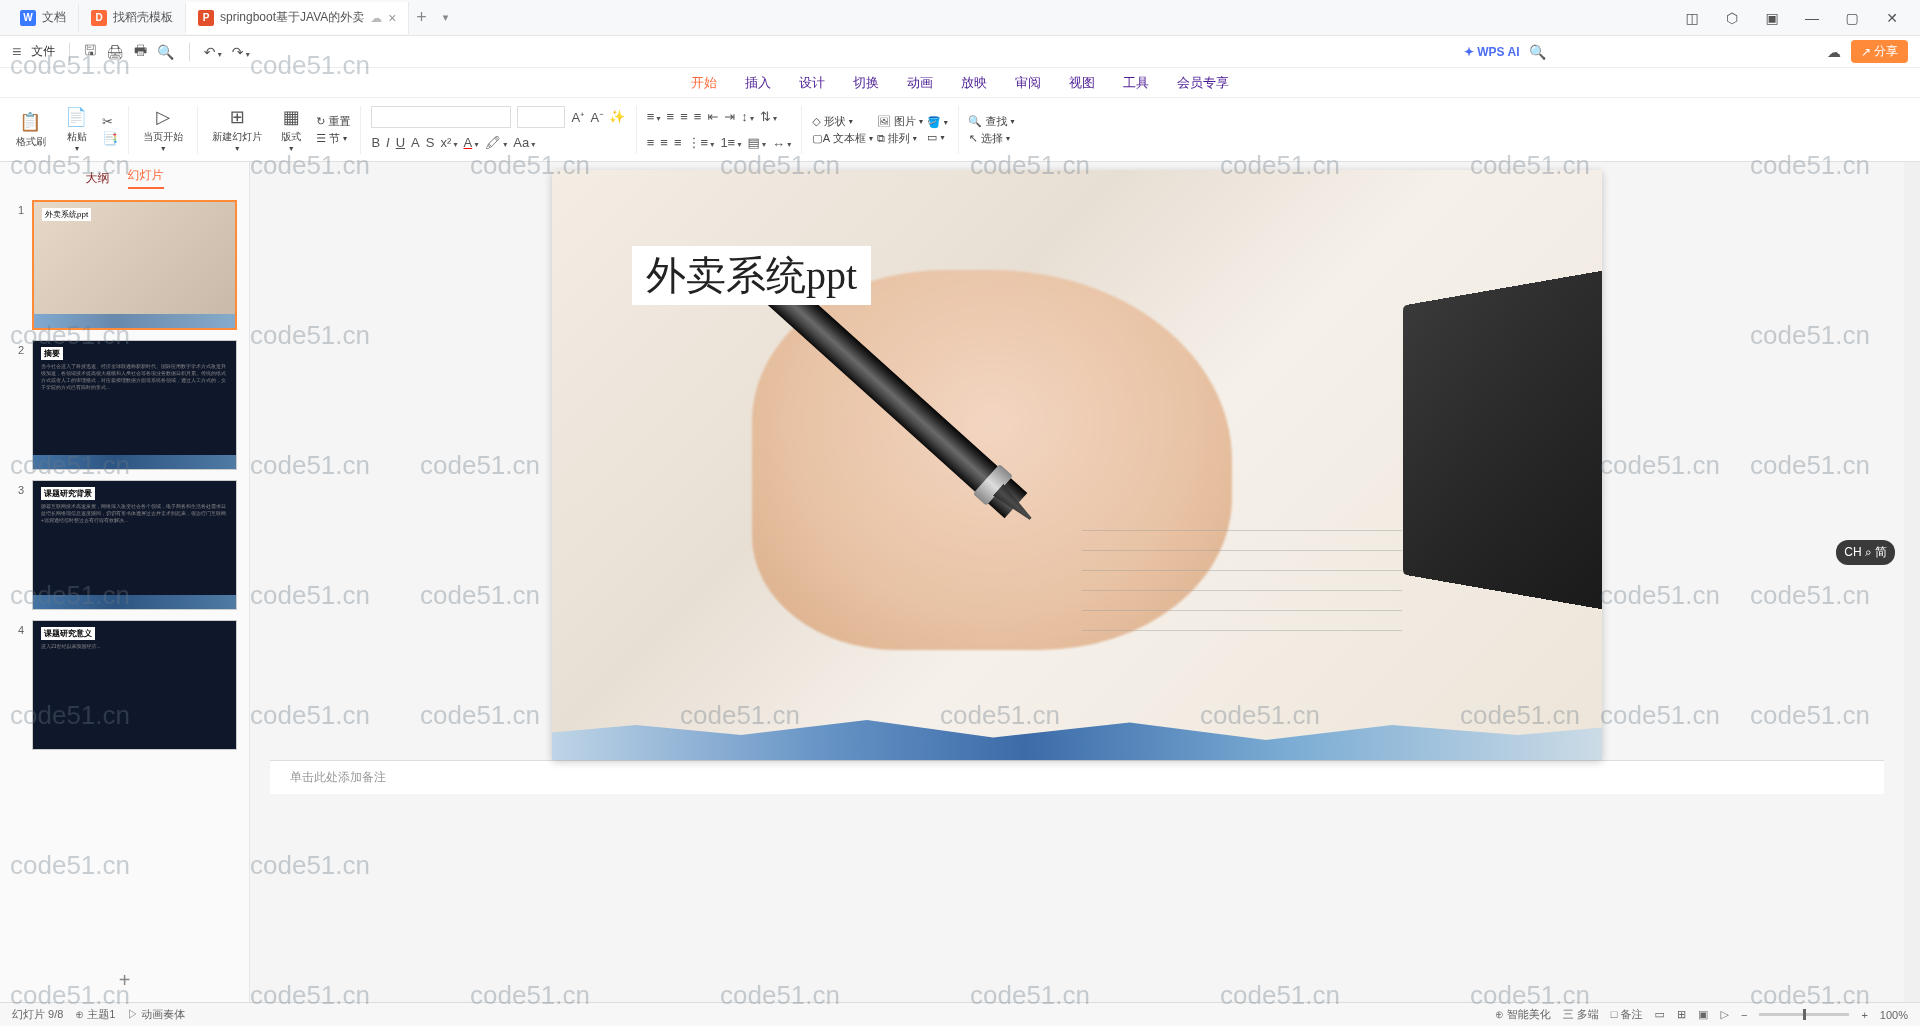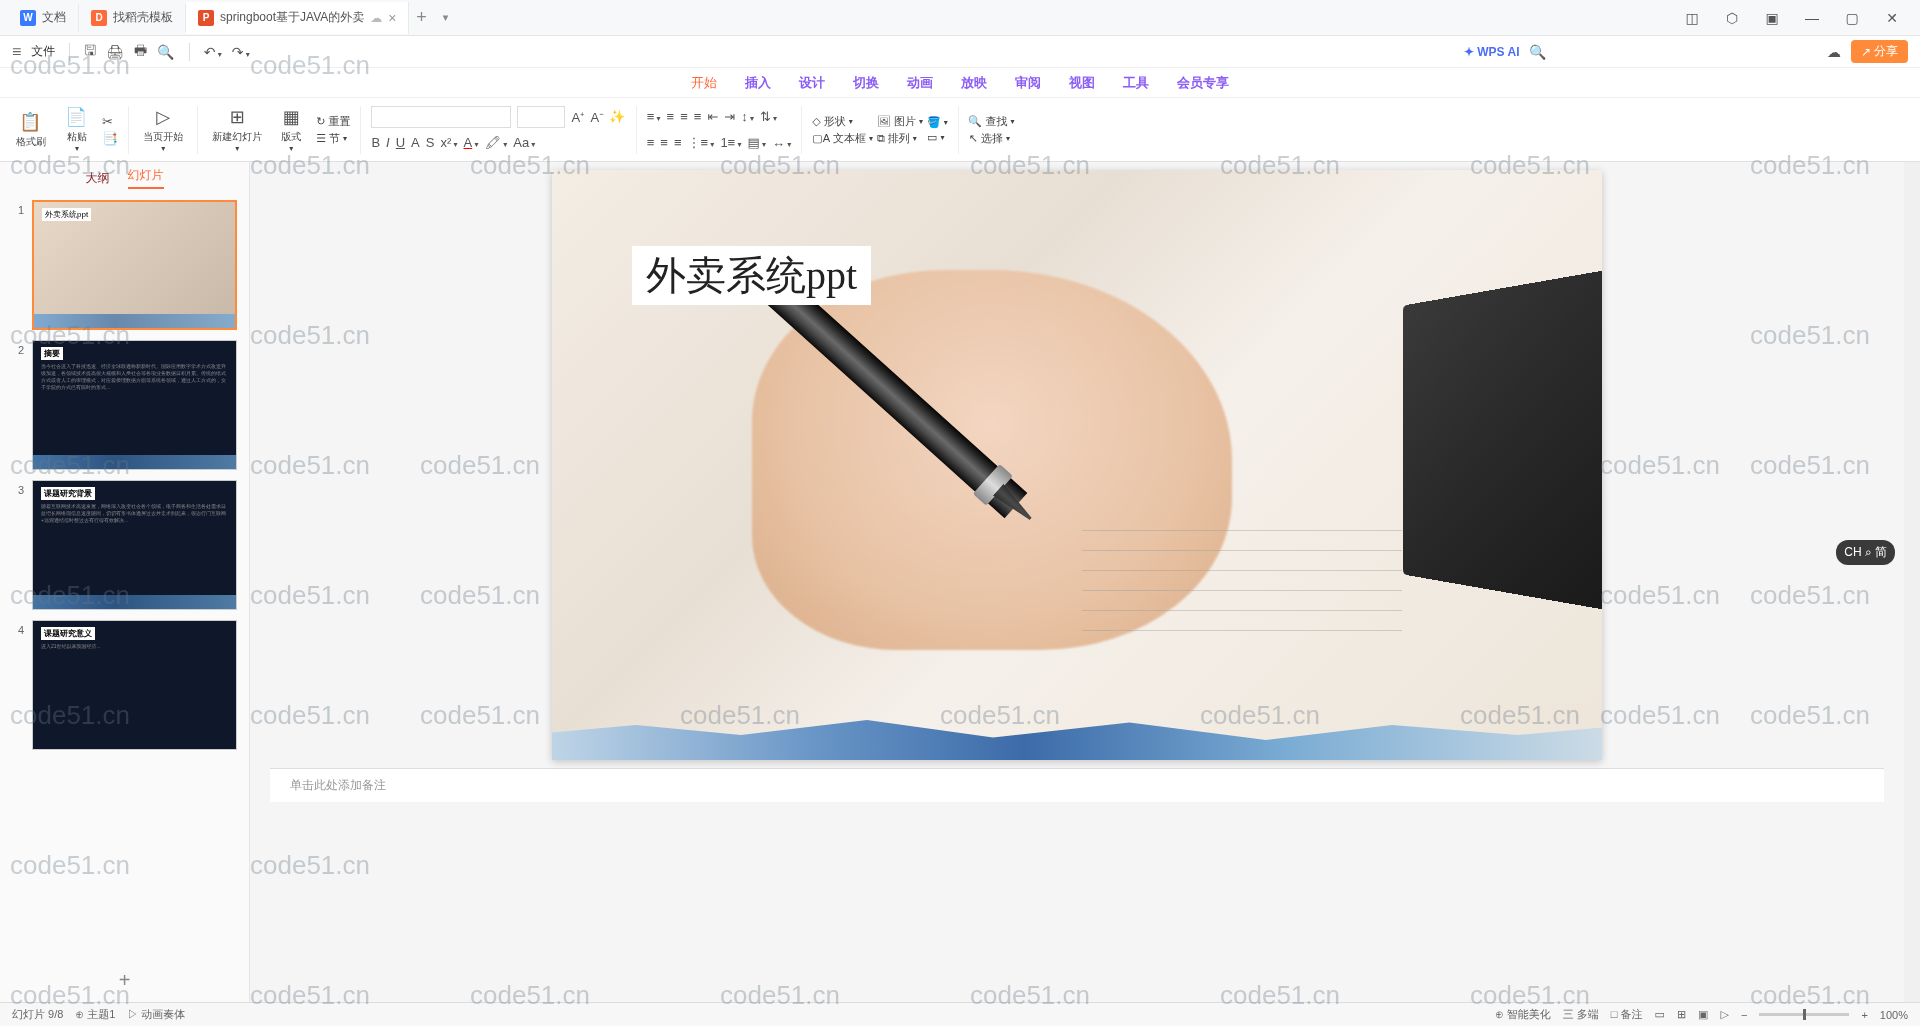--- a/index.html
+++ b/index.html
@@ -26,21 +26,21 @@
 .filerow .ham{font-size:16px;color:#666;}
 .filerow .file{color:#333;}
 .filerow .sep{width:1px;height:18px;background:#ddd;margin:0 4px;}
 .filerow .ico{color:#555;font-size:14px;}
 .filerow .spacer{flex:1;}
 .wps-ai{color:#4c6ef5;font-weight:bold;}
 .share-btn{background:#ff8a3a;color:#fff;padding:3px 10px;border-radius:4px;display:flex;align-items:center;gap:3px;}
 
 
 .menubar{height:30px;display:flex;align-items:center;justify-content:center;gap:28px;font-size:13px;border-bottom:1px solid #eee;}
-.menubar .mi{color:#8b5cf6;cursor:pointer;font-weight:bold;}
+.menubar .mi{color:#4c1d95;cursor:pointer;}
 .menubar .mi.active{color:#ff6a3a;font-weight:500;}
 
 
 .ribbon{height:64px;display:flex;align-items:center;padding:4px 10px;gap:4px;border-bottom:1px solid #e0e0e0;font-size:10px;color:#444;}
 .rsep{width:1px;height:48px;background:#eee;margin:0 6px;}
 .rbtn{display:flex;flex-direction:column;align-items:center;justify-content:center;height:52px;min-width:42px;padding:0 4px;cursor:pointer;}
 .rbtn .ric{font-size:18px;color:#555;margin-bottom:2px;}
 .rbtn .lbl{font-size:10px;white-space:nowrap;}
 .rrow{display:flex;flex-direction:column;gap:2px;}
 .rrowh{display:flex;gap:6px;align-items:center;height:24px;}
@@ -75,21 +75,21 @@
 .pen-ring{position:absolute;top:310px;left:-3px;width:40px;height:18px;background:linear-gradient(90deg,#888 0%,#ddd 50%,#888 100%);border-radius:3px;}
 .pen-tip{position:absolute;top:326px;left:4px;width:26px;height:44px;background:linear-gradient(90deg,#1a1a1a,#4a4a4a,#1a1a1a);clip-path:polygon(20% 0,80% 0,55% 100%,45% 100%);}
 .hand{position:absolute;top:100px;left:200px;width:480px;height:380px;background:radial-gradient(ellipse at 50% 40%,#f4d5c0 0%,#e8c0a0 60%,#d8a880 100%);border-radius:40% 50% 40% 30%;opacity:0.92;filter:blur(1px);}
 .calc{position:absolute;top:120px;right:0;width:220px;height:300px;background:linear-gradient(135deg,#3a3a3a 0%,#1a1a1a 100%);transform:perspective(400px) rotateY(-25deg);border-radius:6px 0 0 6px;}
 .paper-lines{position:absolute;bottom:80px;right:200px;width:320px;height:160px;opacity:0.4;}
 .pl{position:absolute;height:1px;background:#999;width:100%;}
 .slidetitle{position:absolute;top:76px;left:80px;background:#fff;padding:2px 14px;}
 .slidetitle span{font-size:40px;font-family:serif;color:#222;}
 .watermark-text{position:absolute;top:268px;left:140px;font-size:32px;color:#d42b2b;font-family:"SimSun",serif;}
 .slide-wave{position:absolute;bottom:0;left:0;right:0;height:50px;background:linear-gradient(90deg,rgba(180,210,235,0.8) 0%,rgba(90,140,195,0.9) 25%,rgba(50,100,165,0.95) 45%,rgba(110,165,210,0.9) 70%,rgba(190,215,235,0.7) 100%);clip-path:polygon(0 45%,8% 30%,18% 50%,30% 20%,42% 55%,55% 25%,68% 60%,80% 30%,92% 50%,100% 35%,100% 100%,0 100%);}
-.notes{width:100%;padding:8px 20px;font-size:12px;color:#999;border-top:1px solid #ddd;margin-top:8px;background:#fff;}
+.notes{width:100%;padding:8px 20px;font-size:12px;color:#999;border-top:1px solid #ddd;background:#fff;}
 .vscroll{width:16px;background:#f0f0f0;}
 
 
 .ime{position:absolute;right:25px;top:540px;background:#3a3a3a;color:#fff;font-size:12px;padding:4px 8px;border-radius:12px;z-index:999;}
 
 
 .statusbar{height:24px;background:#f7f7f7;border-top:1px solid #ddd;display:flex;align-items:center;padding:0 12px;font-size:11px;color:#666;gap:12px;}
 .statusbar .spacer{flex:1;}
 .dd::after{content:" ▾";font-size:8px;}
 </style>

